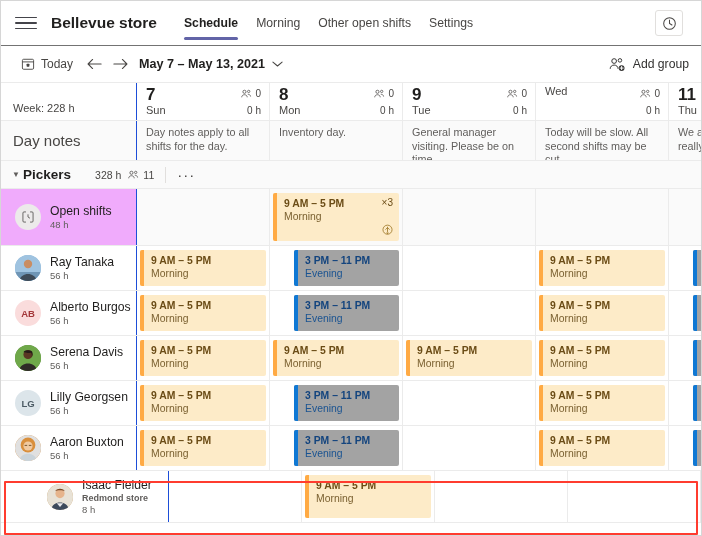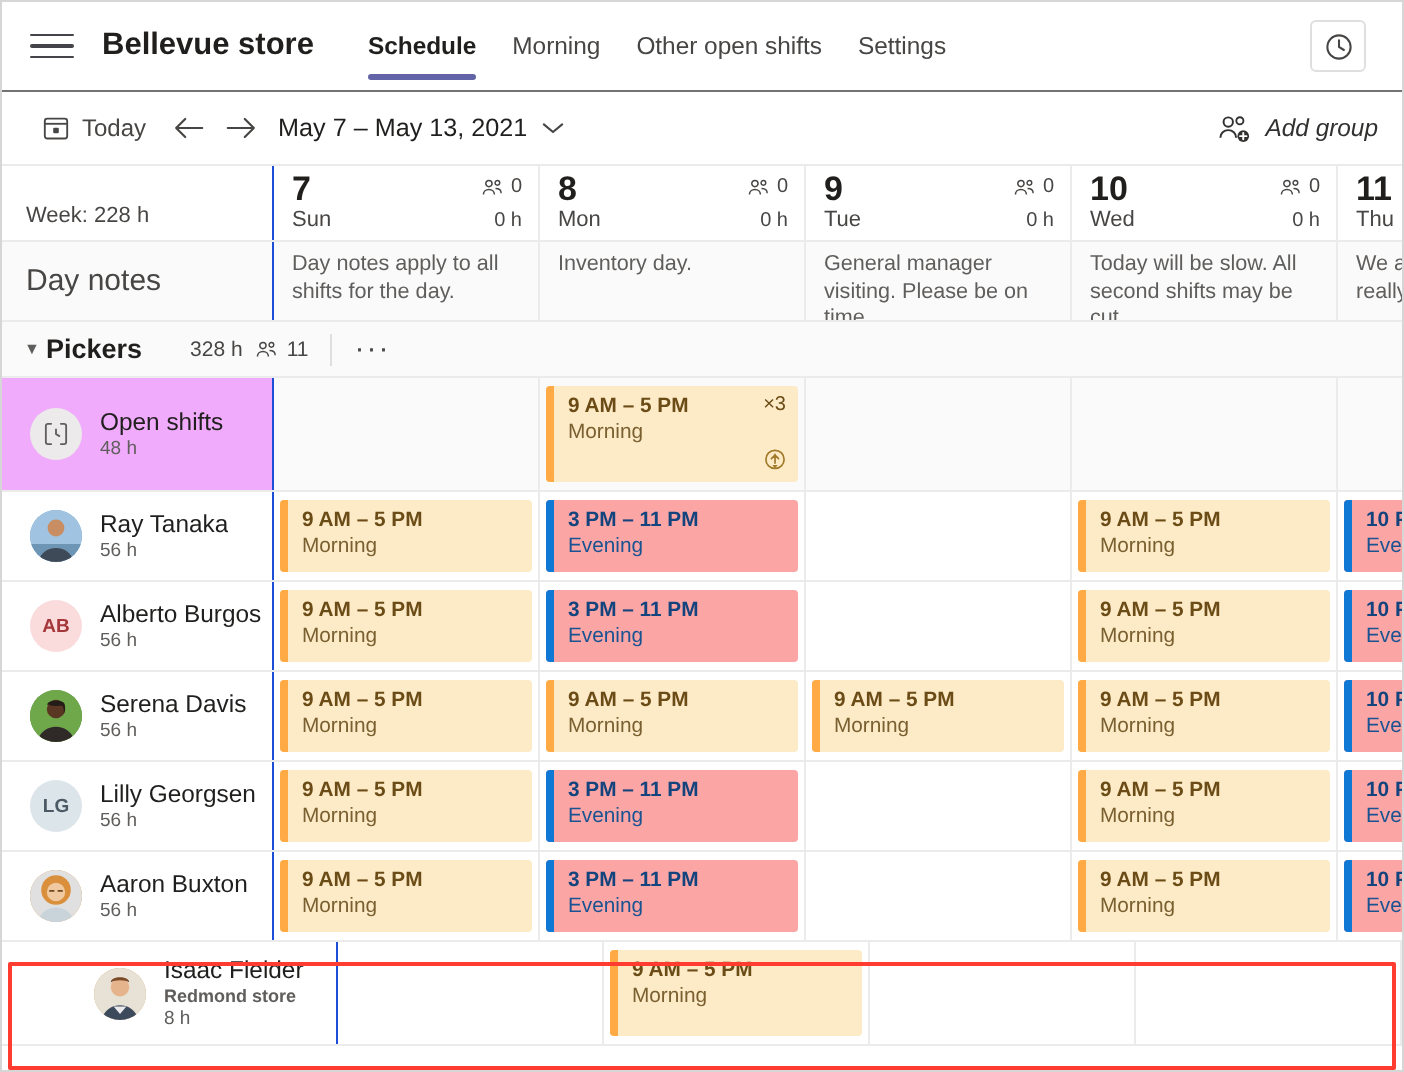--- a/index.html
+++ b/index.html
@@ -84,27 +84,27 @@
     cursor: pointer;
     margin-right: 8px;
   }
   .tb-arrow {
     width: 26px; height: 24px;
     display: flex; align-items: center; justify-content: center;
     cursor: pointer; color: #484644;
   }
   .daterange {
     display: flex; align-items: center; gap: 7px;
-    font-size: 12.6px; font-weight: normal; color: #201f1e;
+    font-size: 12.6px; font-weight: bold; color: #201f1e;
     margin-left: 6px; cursor: pointer;
   }
   .toolbar-spacer { flex: 1; }
   .add-group {
     display: flex; align-items: center; gap: 7px;
-    font-size: 12.2px; color: #323130; cursor: pointer; font-style: italic;
+    font-size: 12.2px; color: #323130; cursor: pointer;
   }
 
   
   .grid { width: 100%; }
   .row { display: flex; width: 100%; }
   .namecol {
     width: 136px; min-width: 136px;
     border-right: 1px solid #1d4ed8;
   }
   .daycol {
@@ -200,21 +200,21 @@
     overflow: hidden;
     cursor: pointer;
   }
   .shift::before {
     content: "";
     position: absolute; left: 0; top: 0; bottom: 0;
     width: 4px;
   }
   .shift.morning { background: #fdebc8; }
   .shift.morning::before { background: #ffaa44; }
-  .shift.evening { background: #fca5a5; }
+  .shift.evening { background: #a3a3a3; margin-left: 21px; }
   .shift.evening::before { background: #0f78d4; }
   .shift-time { font-size: 10.4px; font-weight: bold; line-height: 13px; }
   .shift-label { font-size: 10.4px; line-height: 13px; }
   .shift.morning .shift-time { color: #6b4c16; }
   .shift.morning .shift-label { color: #7a6030; }
   .shift.evening .shift-time { color: #13447e; }
   .shift.evening .shift-label { color: #1a5391; }
   .shift-count {
     position: absolute; top: 4px; right: 6px;
     font-size: 10px; color: #6b4c16;
@@ -358,21 +358,20 @@
               <path d="M8.6 6.3c2 0 3.6 1.1 3.6 3" fill="none" stroke="#484644" stroke-width="0.9"></path>
             </svg>
             <span>0</span>
           </div>
           <div class="hdr-br">0 h</div>
         </div>
       </div>
 
       <div class="daycol">
         <div class="hdr-day">
-          <div class="hdr-daynum">10</div>
           <div class="hdr-dayname">Wed</div>
           <div class="hdr-tr">
             <svg width="11" height="10" viewBox="0 0 14 12">
               <circle cx="4.4" cy="3.2" r="2" fill="none" stroke="#484644" stroke-width="0.95"></circle>
               <path d="M0.9 10.2c0-2 1.6-3.3 3.5-3.3s3.5 1.3 3.5 3.3" fill="none" stroke="#484644" stroke-width="0.95"></path>
               <circle cx="9.8" cy="2.7" r="1.5" fill="none" stroke="#484644" stroke-width="0.9"></circle>
               <path d="M8.6 6.3c2 0 3.6 1.1 3.6 3" fill="none" stroke="#484644" stroke-width="0.9"></path>
             </svg>
             <span>0</span>
           </div>

